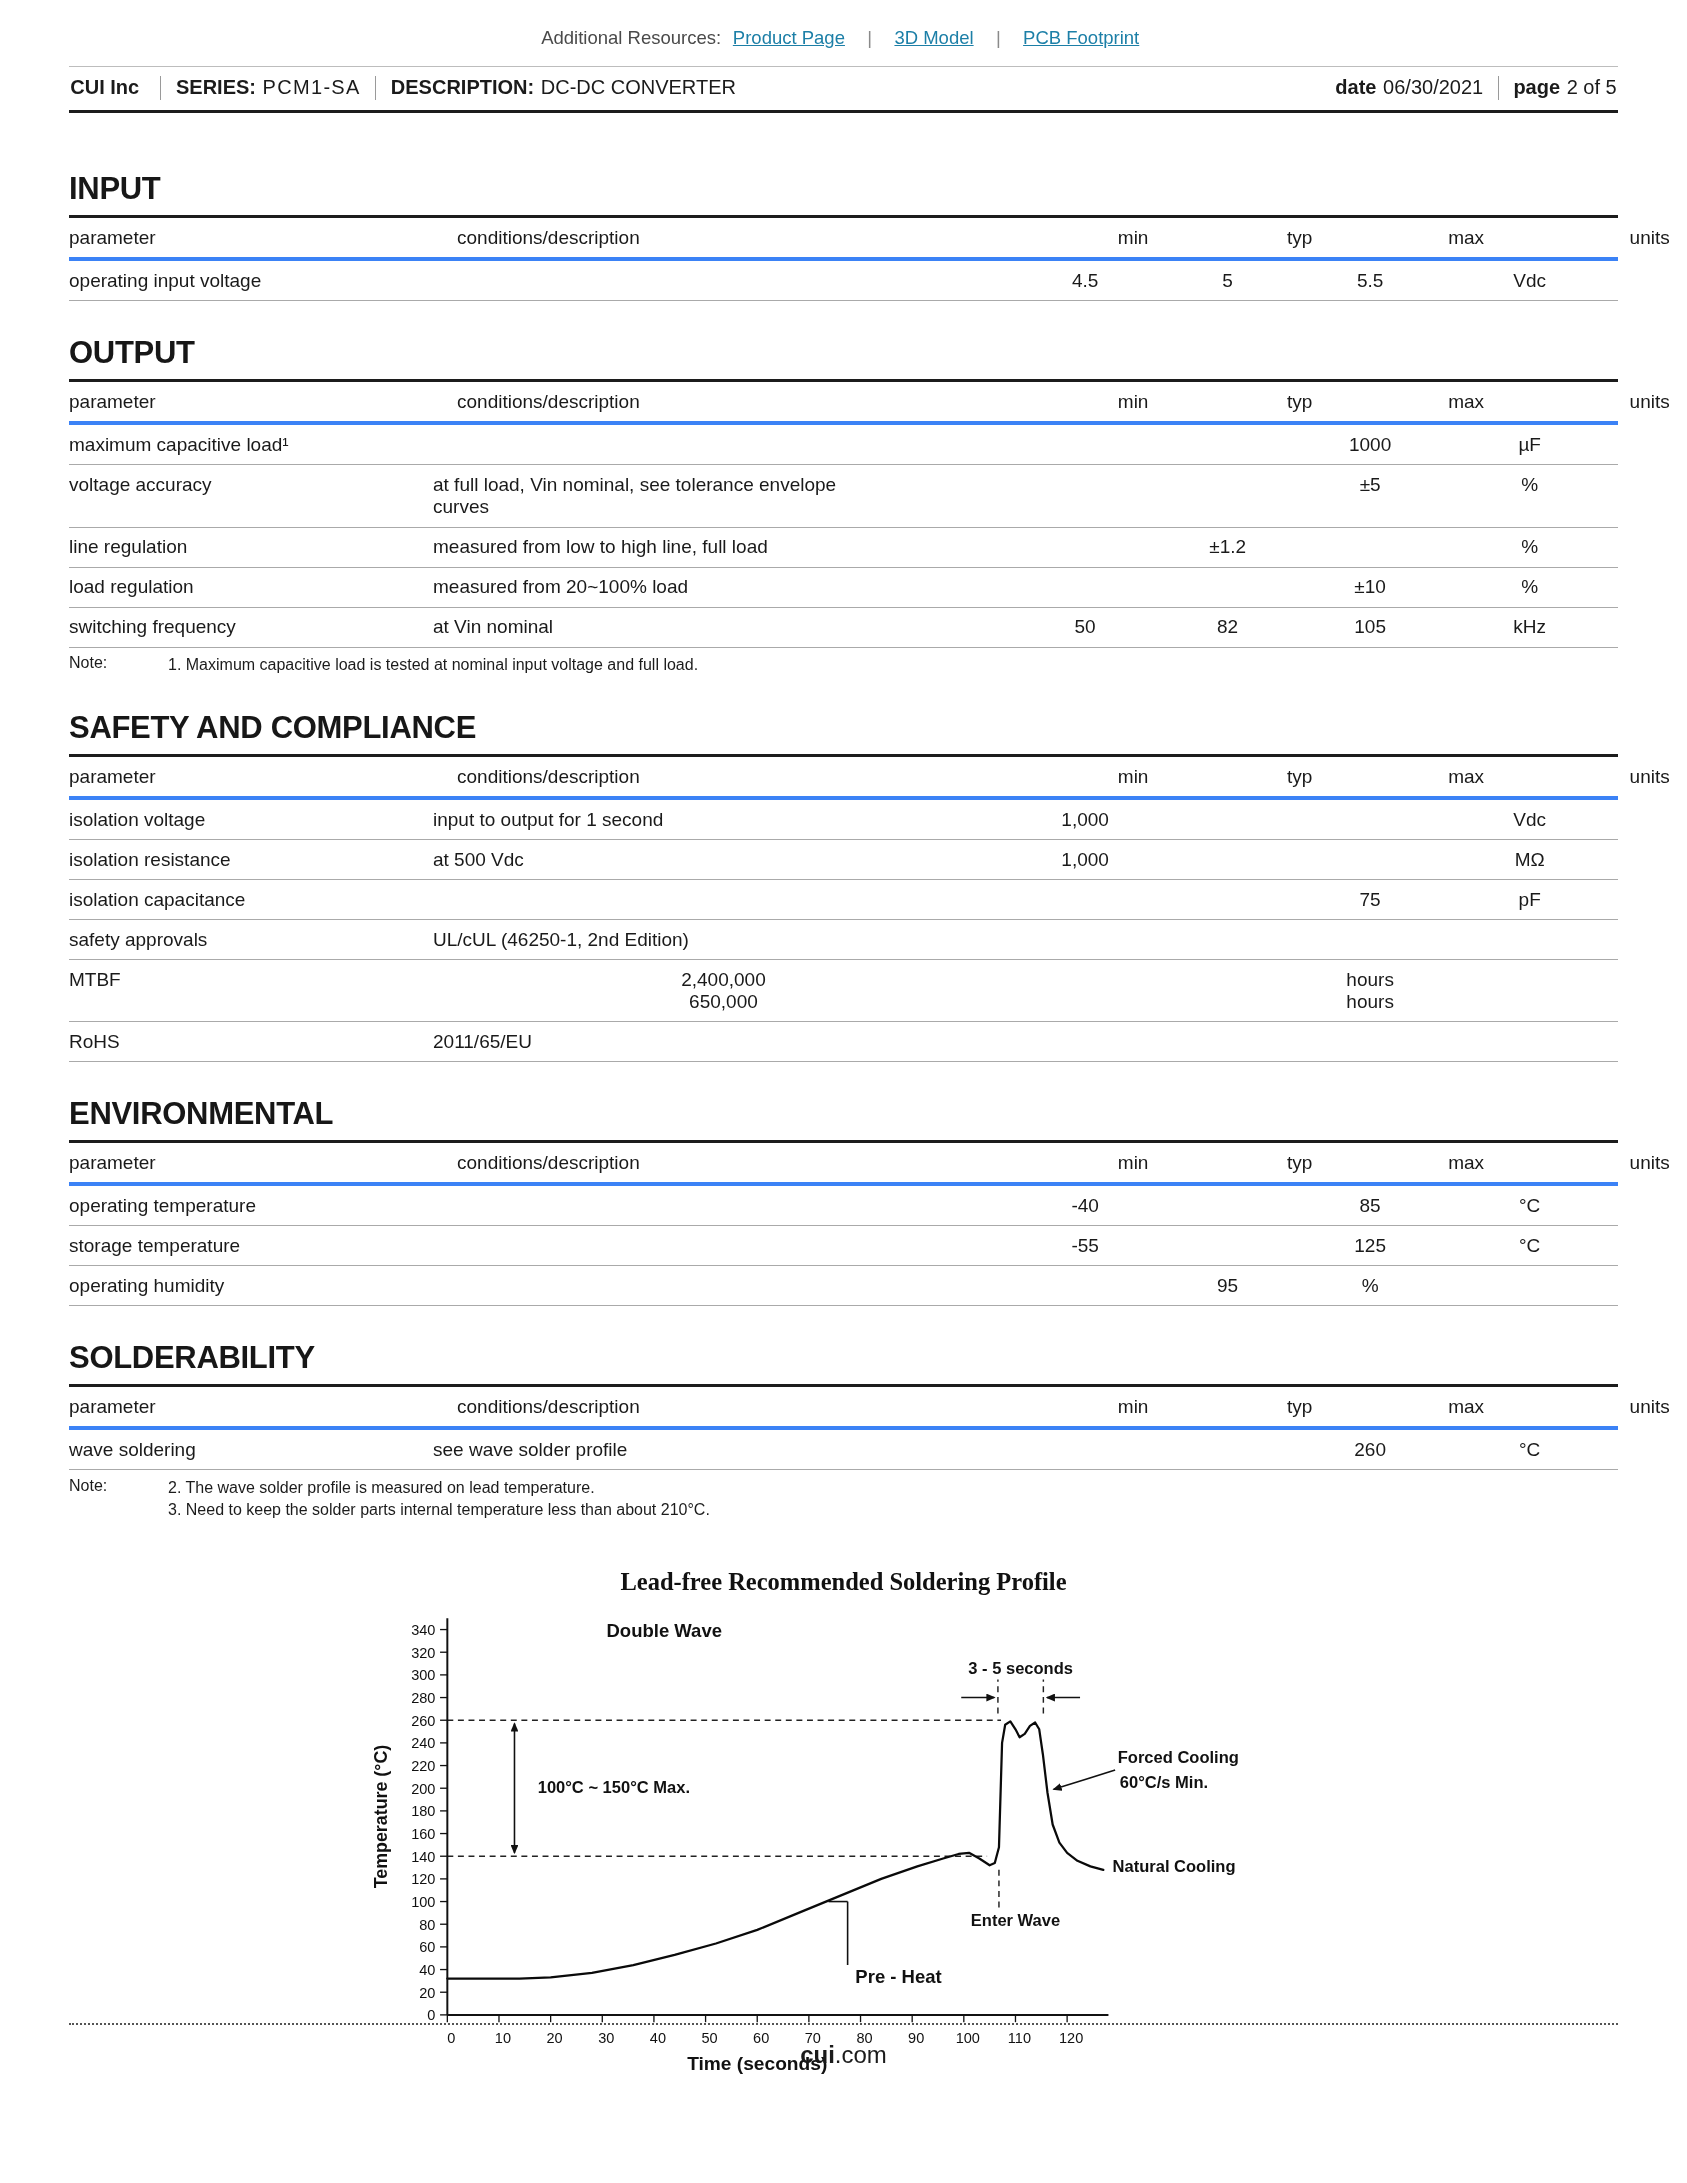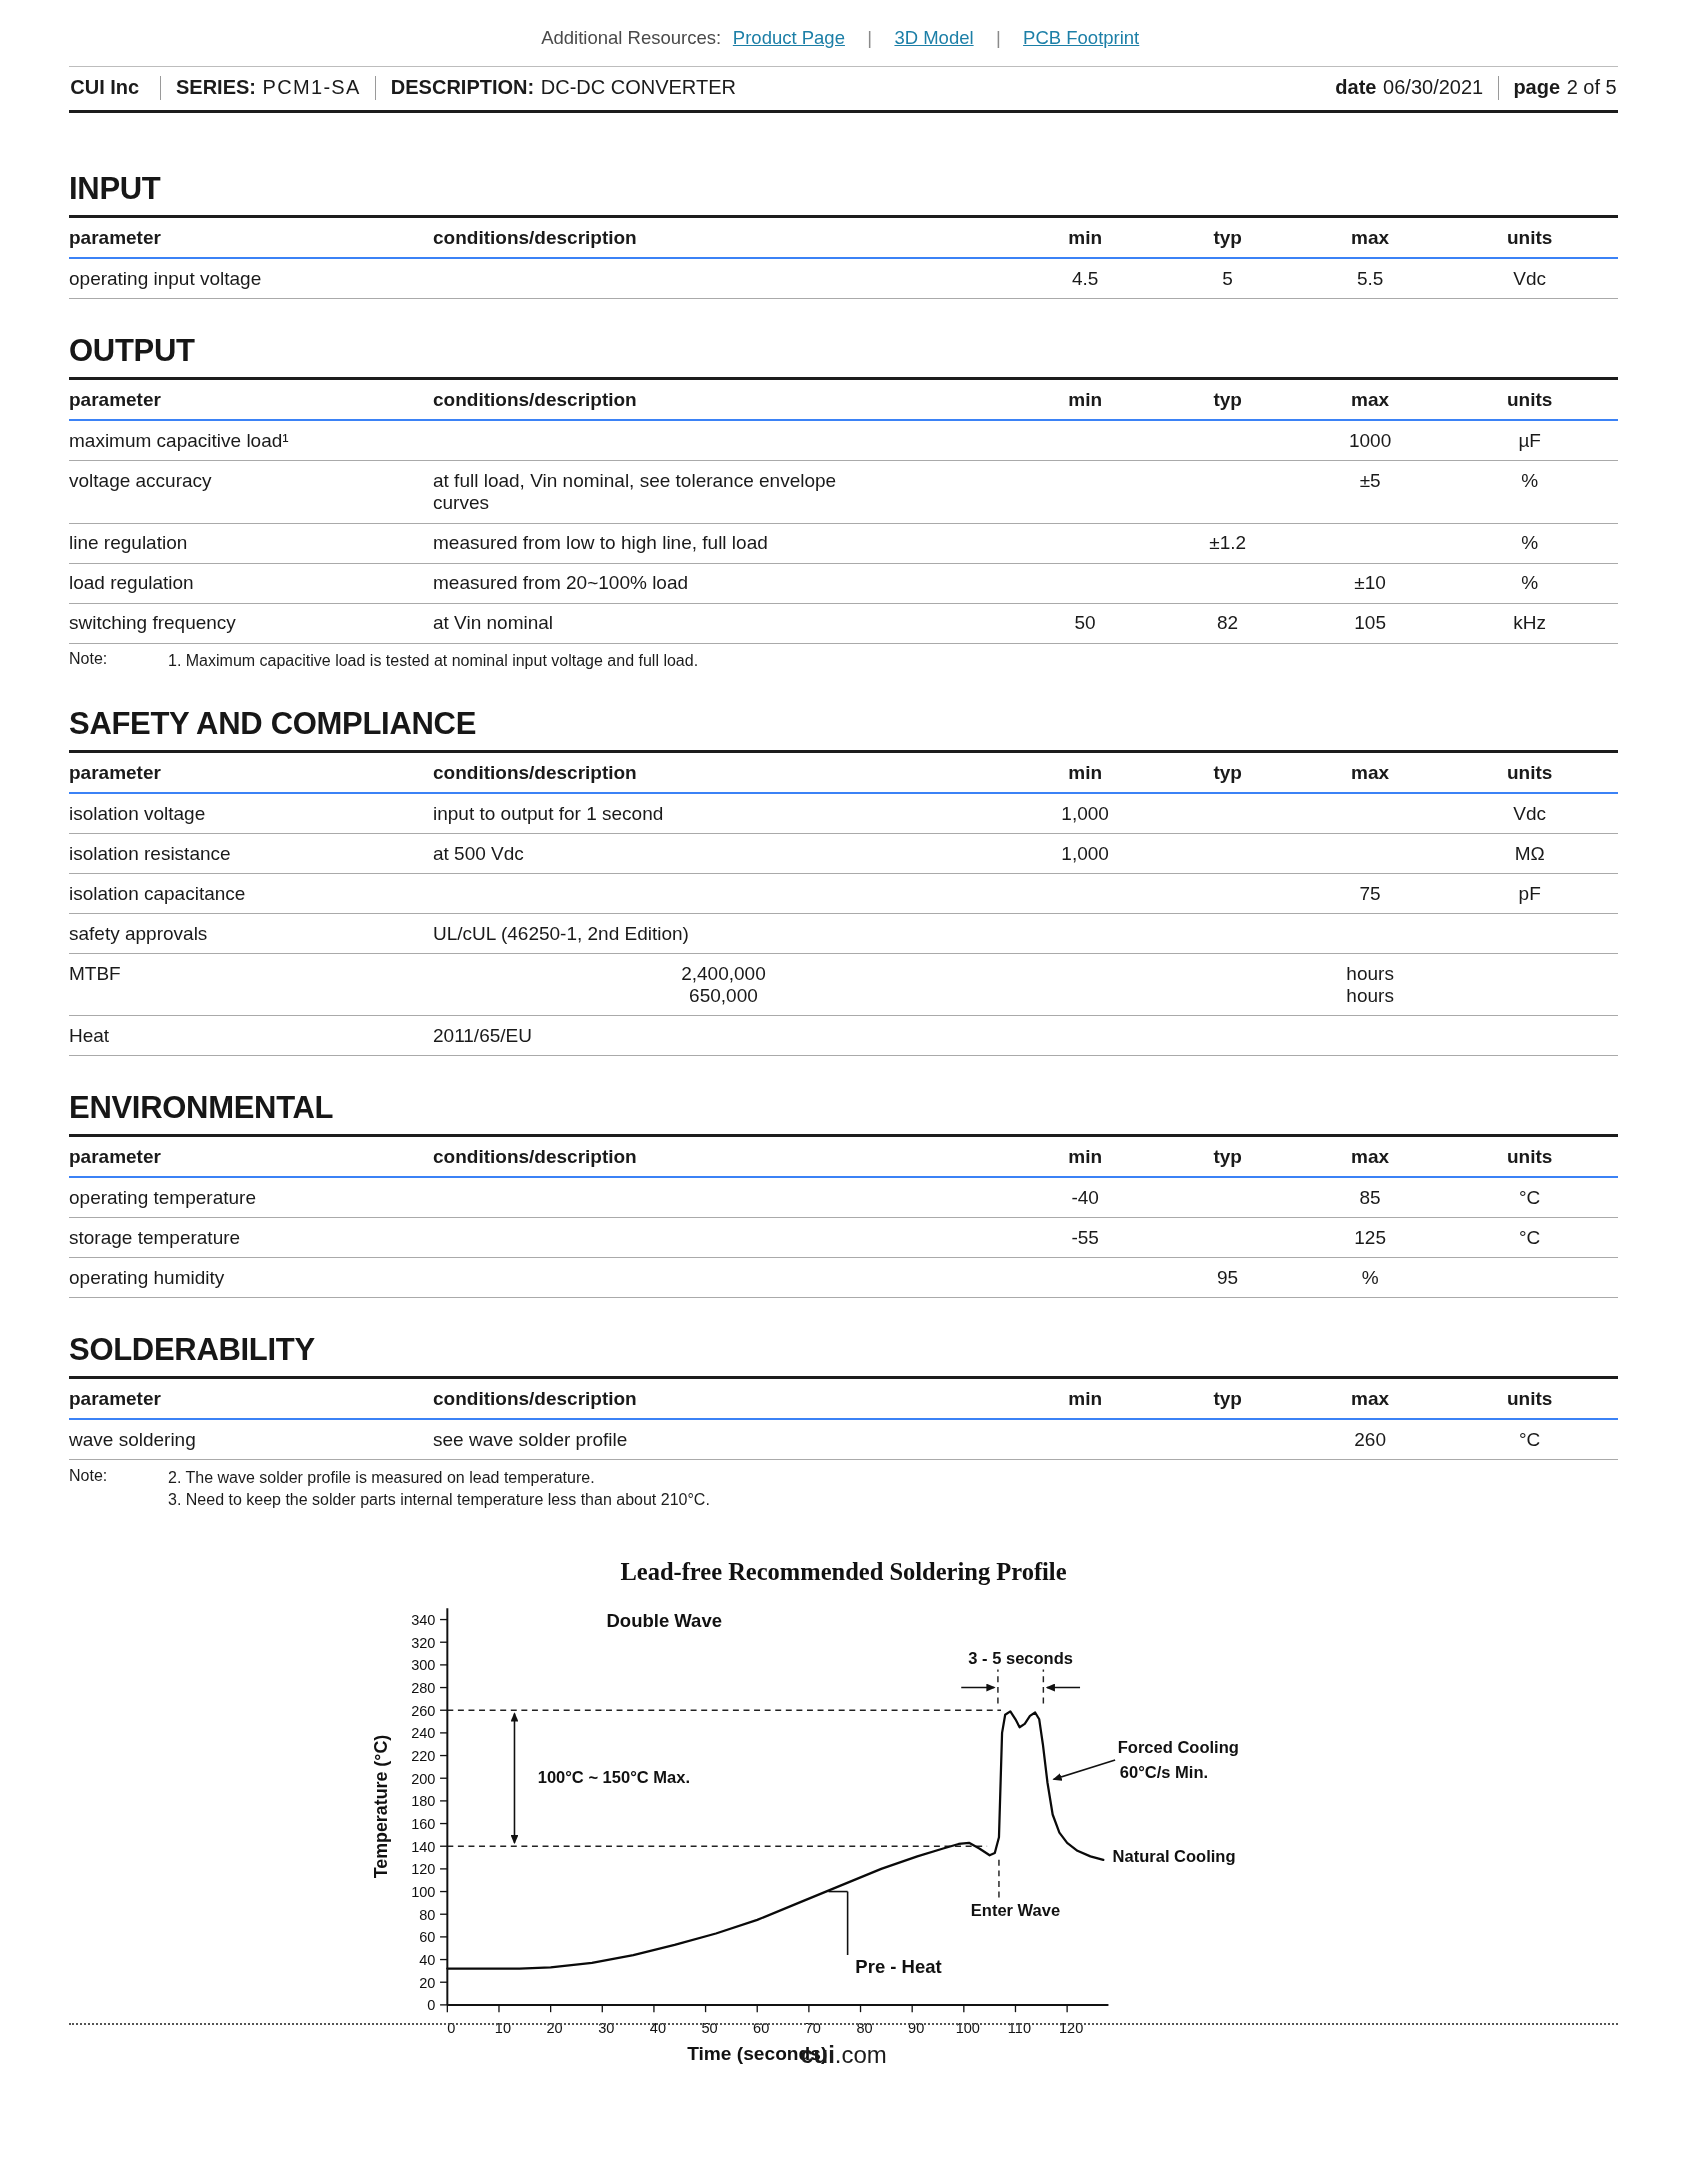--- a/index.html
+++ b/index.html
@@ -22,21 +22,21 @@
   .hbold { font-weight:700; margin-right:6.6px; }
   .hval { font-weight:400; }
   .series-val { letter-spacing:1.3px; }
 
   
   .sections-host { margin-top:58px; }
   .sect-title { font-size:31px; font-weight:700; color:#171717; margin:34px 0 8px 0; letter-spacing:-0.3px; }
   .sect:first-child .sect-title { margin-top:0; }
   .tbl { width:100%; }
   .trow { display:grid; grid-template-columns:23.5% 37.5% 9.2% 9.2% 9.2% 11.4%; border-bottom:1.3px solid #aaaaaa; }
-  .trow.thead { border-top:3.3px solid #1c1c1c; border-bottom:2px solid #3b82f6; font-weight:700; }
+  .trow.thead { border-top:3.3px solid #1c1c1c; border-bottom:4px solid #3b82f6; font-weight:400;gap:24px; }
   .cell { padding:8.6px 0 8px 0; font-size:19px; line-height:1.18; white-space:pre-line; }
   .c-parameter { padding-right:9.3px; }
   .c-conditions { padding-right:12px; }
   .c-num { text-align:center; }
   .notes { display:flex; margin-top:6.6px; font-size:16px; color:#1c1c1c; }
   .note-label { width:99px; }
   .note-lines div { line-height:1.35; }
 
   
   .chartwrap { margin-top:48px; text-align:center; }
@@ -210,21 +210,21 @@
           <div class="trow">
             <div class="cell c-parameter">MTBF</div>
             <div class="cell c-min c-num">2,400,000
 650,000</div>
             <div class="cell c-typ c-num"></div>
             <div class="cell c-max c-num"></div>
             <div class="cell c-units c-num">hours
 hours</div>
           </div>
           <div class="trow">
-            <div class="cell c-parameter">Heat</div>
+            <div class="cell c-parameter">RoHS</div>
             <div class="cell c-conditions">2011/65/EU</div>
             <div class="cell c-min c-num"></div>
             <div class="cell c-typ c-num"></div>
             <div class="cell c-max c-num"></div>
             <div class="cell c-units c-num"></div>
           </div>
         </div>
       </section>
       <section class="sect">
         <h2 class="sect-title">ENVIRONMENTAL</h2>

